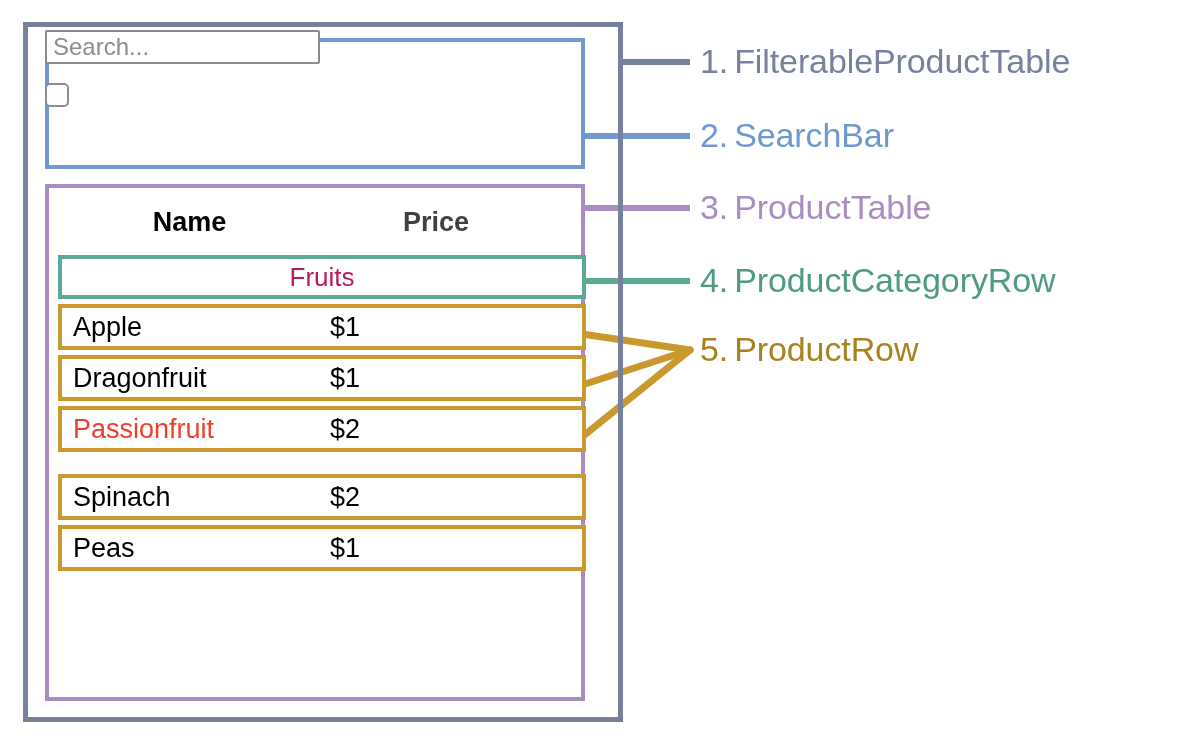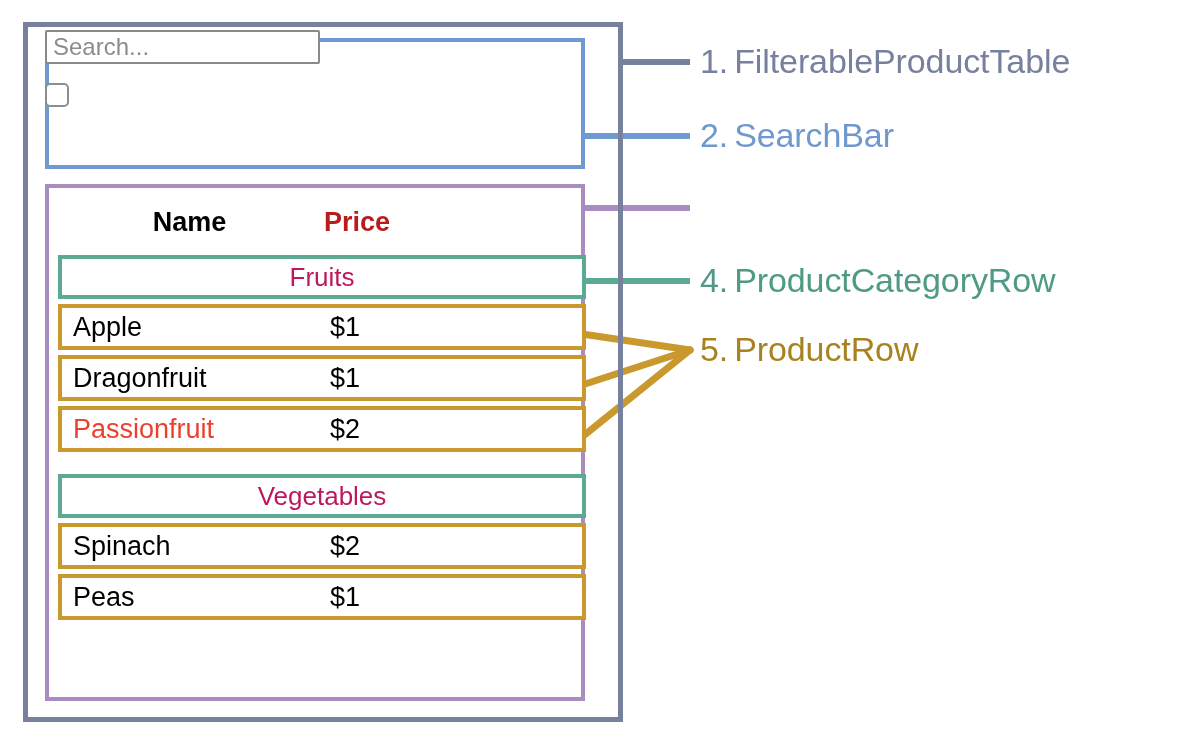--- a/index.html
+++ b/index.html
@@ -123,24 +123,24 @@
     width: 185px;
     text-align: center;
     font-size: 27px;
     font-weight: bold;
     color: #000;
   }
   .col-price {
     position: absolute;
     left: 275px;
     width: 145px;
-    text-align: left;
+    text-align: right;
     font-size: 27px;
     font-weight: bold;
-    color: #b91c1c;
+    color: #404040;
   }
 
   #rows-area {
     position: absolute;
     left: 9px;
     top: 67px;
     width: 514px;
   }
 
   .category-row {
@@ -257,23 +257,20 @@
         <span class="p-price">$1</span>
       </div>
 
       <div class="product-row out-of-stock">
         <span class="p-name">Passionfruit</span>
         <span class="p-price">$2</span>
       </div>
 
       <div class="group-gap"></div>
 
-      <div class="category-row">
-        <span class="cat-label">Vegetables</span>
-      </div>
 
       <div class="product-row">
         <span class="p-name">Spinach</span>
         <span class="p-price">$2</span>
       </div>
 
 
       <div class="product-row">
         <span class="p-name">Peas</span>
         <span class="p-price">$1</span>
@@ -283,20 +280,23 @@
   </div>
 
   <div class="legend-label" style="left:700px; top:44px; color:#77809c;">
     <span class="legend-num">1.</span><span>FilterableProductTable</span>
   </div>
 
   <div class="legend-label" style="left:700px; top:118px; color:#6f98cf;">
     <span class="legend-num">2.</span><span>SearchBar</span>
   </div>
 
+  <div class="legend-label" style="left:700px; top:190px; color:#a98cc0;">
+    <span class="legend-num">3.</span><span>ProductTable</span>
+  </div>
 
   <div class="legend-label" style="left:700px; top:263px; color:#4f9a84;">
     <span class="legend-num">4.</span><span>ProductCategoryRow</span>
   </div>
 
   <div class="legend-label" style="left:700px; top:332px; color:#a8821f;">
     <span class="legend-num">5.</span><span>ProductRow</span>
   </div>
 
 </div>

